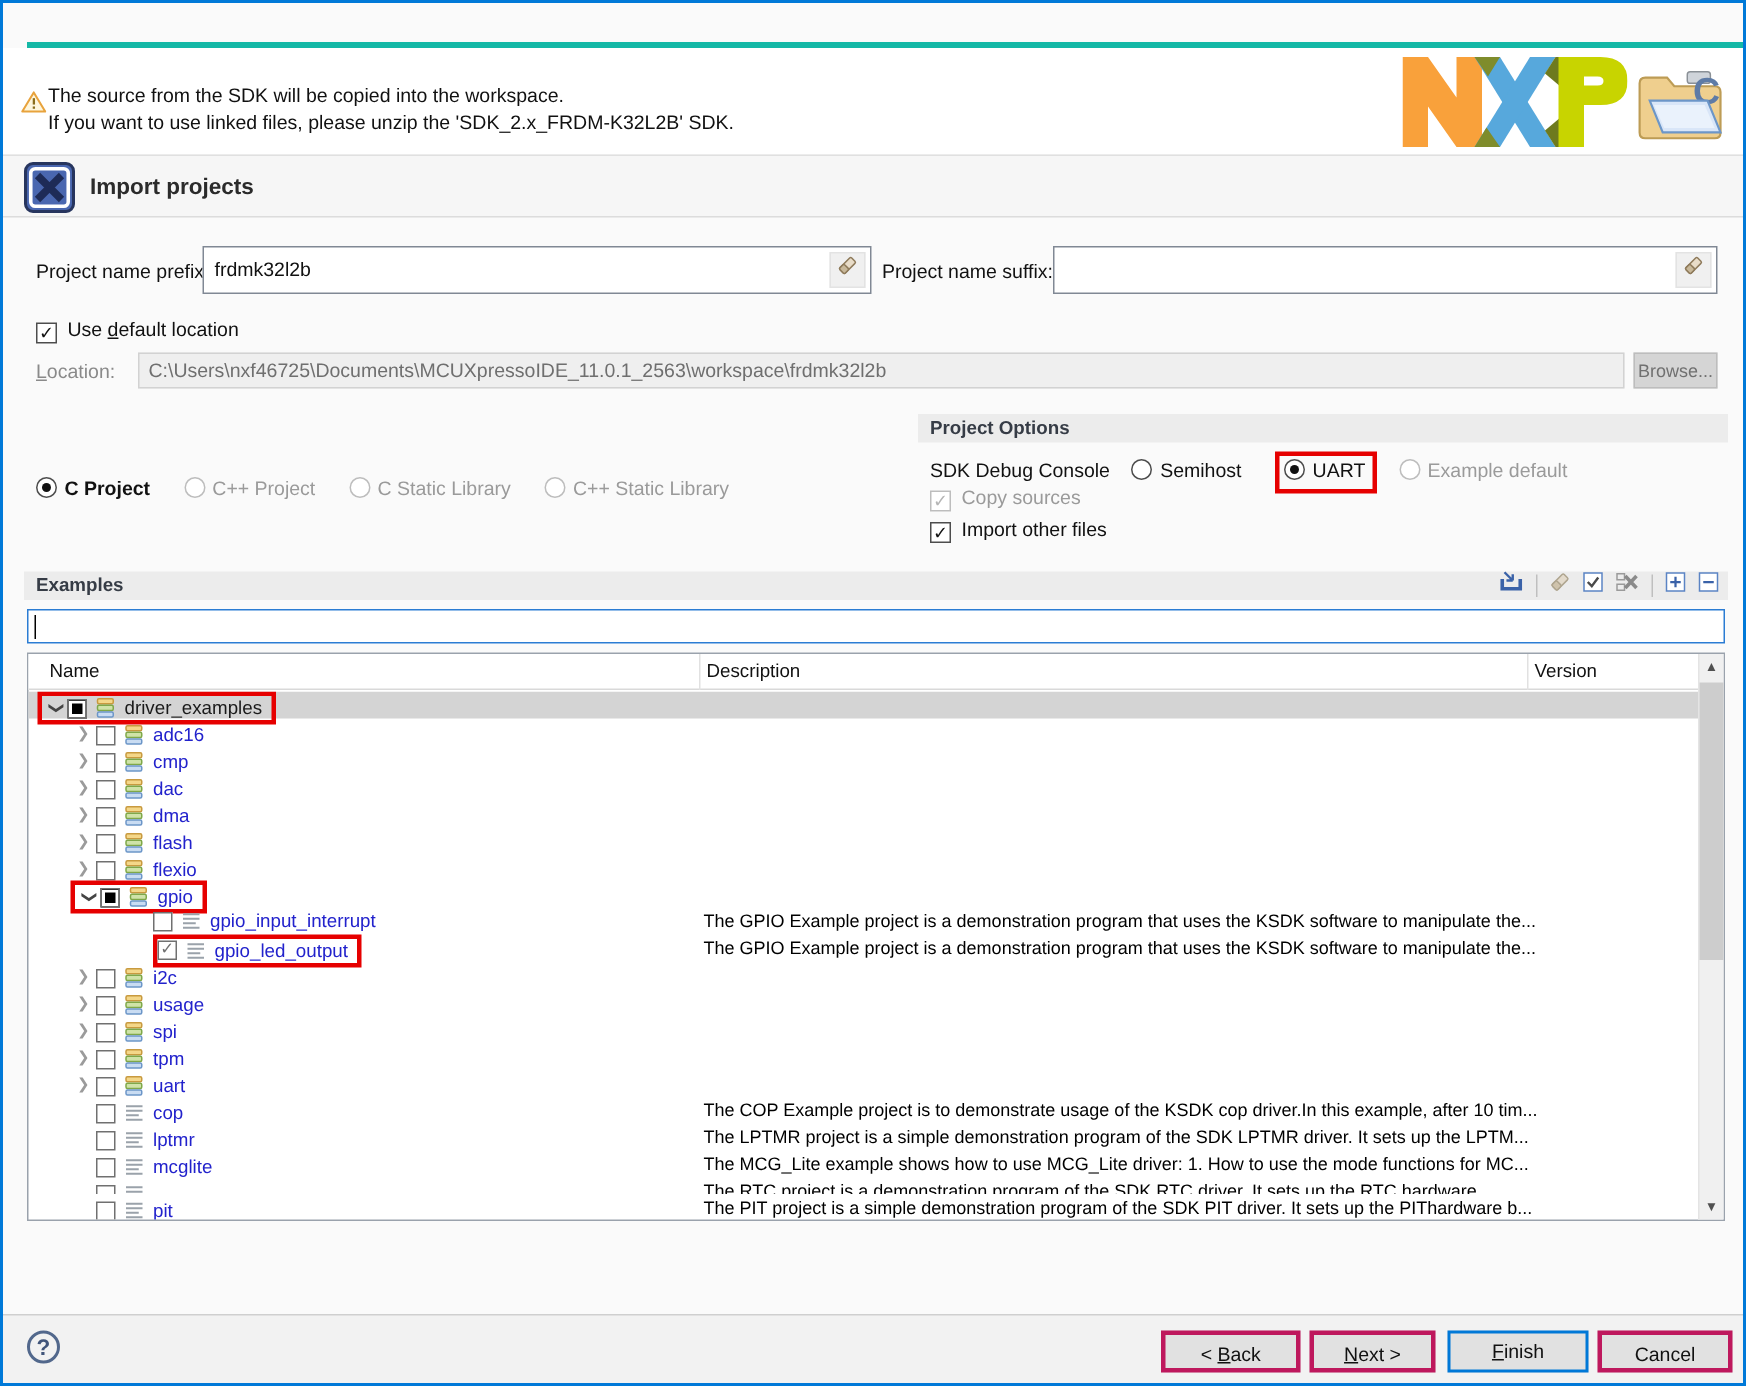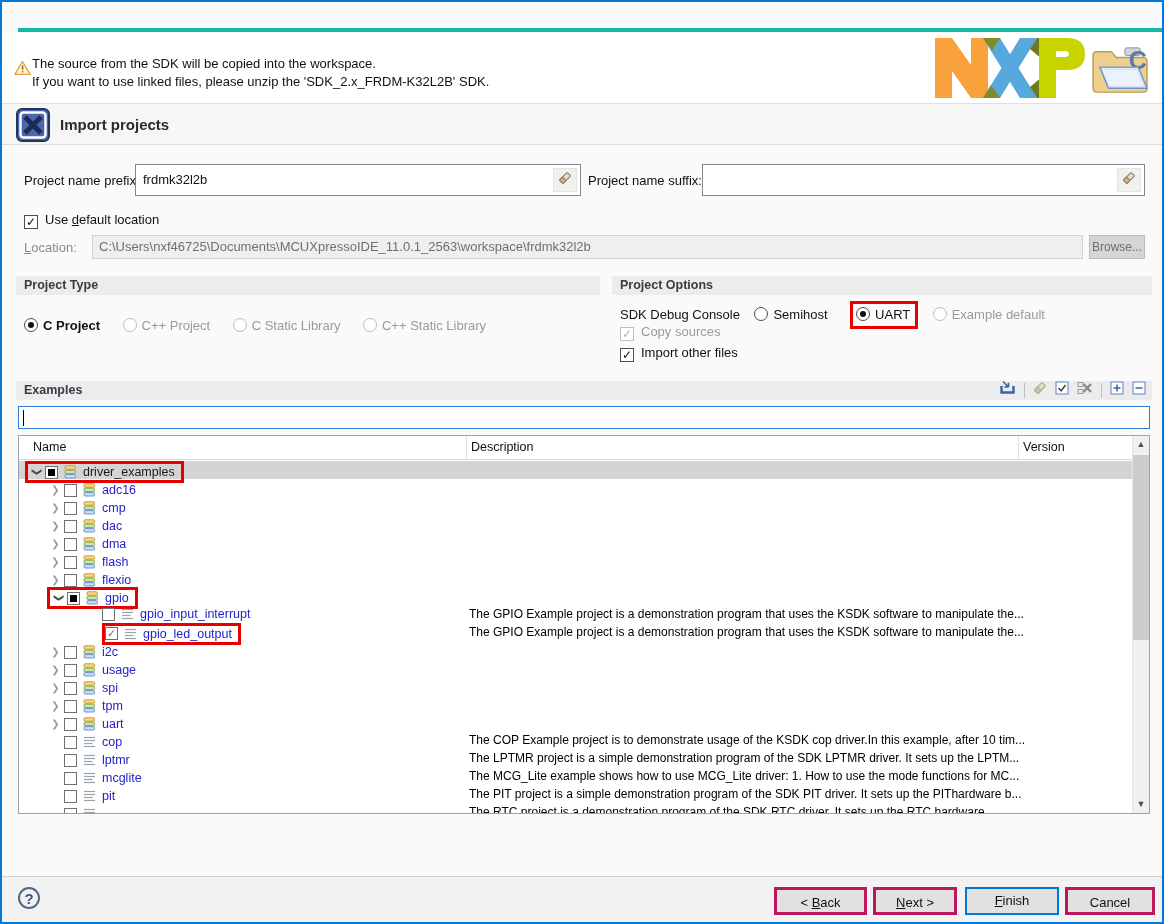--- a/index.html
+++ b/index.html
@@ -203,21 +203,20 @@
       </svg>
   </span>
 
   <div class="chkrow" style="left:22px; top:210px;">
     <span class="cb">✓</span><span><span>Use </span><u>d</u><span>efault location</span></span>
   </div>
   <span class="lbl loc-lbl" style="left:22px; top:238px;"><u>L</u><span>ocation:</span></span>
   <div class="loc-txt">C:\Users\nxf46725\Documents\MCUXpressoIDE_11.0.1_2563\workspace\frdmk32l2b</div>
   <div class="browse">Browse...</div>
 
-  <div class="grp-bar" style="left:14px; top:274px; width:584px;">Project Type</div>
   <div style="position:absolute; left:22px; top:300px;">
     <span class="radio sel selbold"><span class="rdot"></span><span>C Project</span></span>
     <span class="radio dis"><span class="rdot"></span><span>C++ Project</span></span>
     <span class="radio dis"><span class="rdot"></span><span>C Static Library</span></span>
     <span class="radio dis"><span class="rdot"></span><span>C++ Static Library</span></span>
   </div>
 
   <div class="grp-bar" style="left:610px; top:274px; width:540px;">Project Options</div>
   <div style="position:absolute; left:618px; top:299px;">
     <span class="lbl" style="position:static; margin-right:10px;">SDK Debug Console</span>
@@ -520,51 +519,51 @@
                     <line x1="1" y1="2.5" x2="12" y2="2.5"></line>
                     <line x1="1" y1="5.5" x2="12" y2="5.5"></line>
                     <line x1="1" y1="8.5" x2="9.5" y2="8.5"></line>
                     <line x1="1" y1="11.5" x2="12" y2="11.5"></line>
                   </g>
                 </svg></span>
               <span class="tlabel">mcglite</span>
             </span></div>
           <div class="tdesc">The MCG_Lite example shows how to use MCG_Lite driver: 1. How to use the mode functions for MC...</div>
         </div>
-        <div class="trow">
+        <div class="trow cut">
           <div class="tname lvl1"><span class="twrap">
               <span class="chev none">❯</span>
               <span class="tcb unchecked"></span>
               <span class="ticon"><svg width="13" height="14" viewBox="0 0 13 14">
                   <g stroke="#9AA2AA" stroke-width="1.2">
                     <line x1="1" y1="2.5" x2="12" y2="2.5"></line>
                     <line x1="1" y1="5.5" x2="12" y2="5.5"></line>
                     <line x1="1" y1="8.5" x2="9.5" y2="8.5"></line>
                     <line x1="1" y1="11.5" x2="12" y2="11.5"></line>
                   </g>
                 </svg></span>
+              <span class="tlabel"></span>
+            </span></div>
+          <div class="tdesc">The RTC project is a demonstration program of the SDK RTC driver. It sets up the RTC hardware...</div>
+        </div>
+        <div class="trow">
+          <div class="tname lvl1"><span class="twrap">
+              <span class="chev none">❯</span>
+              <span class="tcb unchecked"></span>
+              <span class="ticon"><svg width="13" height="14" viewBox="0 0 13 14">
+                  <g stroke="#9AA2AA" stroke-width="1.2">
+                    <line x1="1" y1="2.5" x2="12" y2="2.5"></line>
+                    <line x1="1" y1="5.5" x2="12" y2="5.5"></line>
+                    <line x1="1" y1="8.5" x2="9.5" y2="8.5"></line>
+                    <line x1="1" y1="11.5" x2="12" y2="11.5"></line>
+                  </g>
+                </svg></span>
               <span class="tlabel">pit</span>
             </span></div>
           <div class="tdesc">The PIT project is a simple demonstration program of the SDK PIT driver. It sets up the PIThardware b...</div>
-        </div>
-        <div class="trow cut">
-          <div class="tname lvl1"><span class="twrap">
-              <span class="chev none">❯</span>
-              <span class="tcb unchecked"></span>
-              <span class="ticon"><svg width="13" height="14" viewBox="0 0 13 14">
-                  <g stroke="#9AA2AA" stroke-width="1.2">
-                    <line x1="1" y1="2.5" x2="12" y2="2.5"></line>
-                    <line x1="1" y1="5.5" x2="12" y2="5.5"></line>
-                    <line x1="1" y1="8.5" x2="9.5" y2="8.5"></line>
-                    <line x1="1" y1="11.5" x2="12" y2="11.5"></line>
-                  </g>
-                </svg></span>
-              <span class="tlabel"></span>
-            </span></div>
-          <div class="tdesc">The RTC project is a demonstration program of the SDK RTC driver. It sets up the RTC hardware...</div>
         </div>
       </div>
     <div class="vscroll">
       <span class="sb-arrow sb-up">▲</span>
       <span class="sb-thumb"></span>
       <span class="sb-arrow sb-down">▼</span>
     </div>
   </div>
 
   <div class="btnbar">

